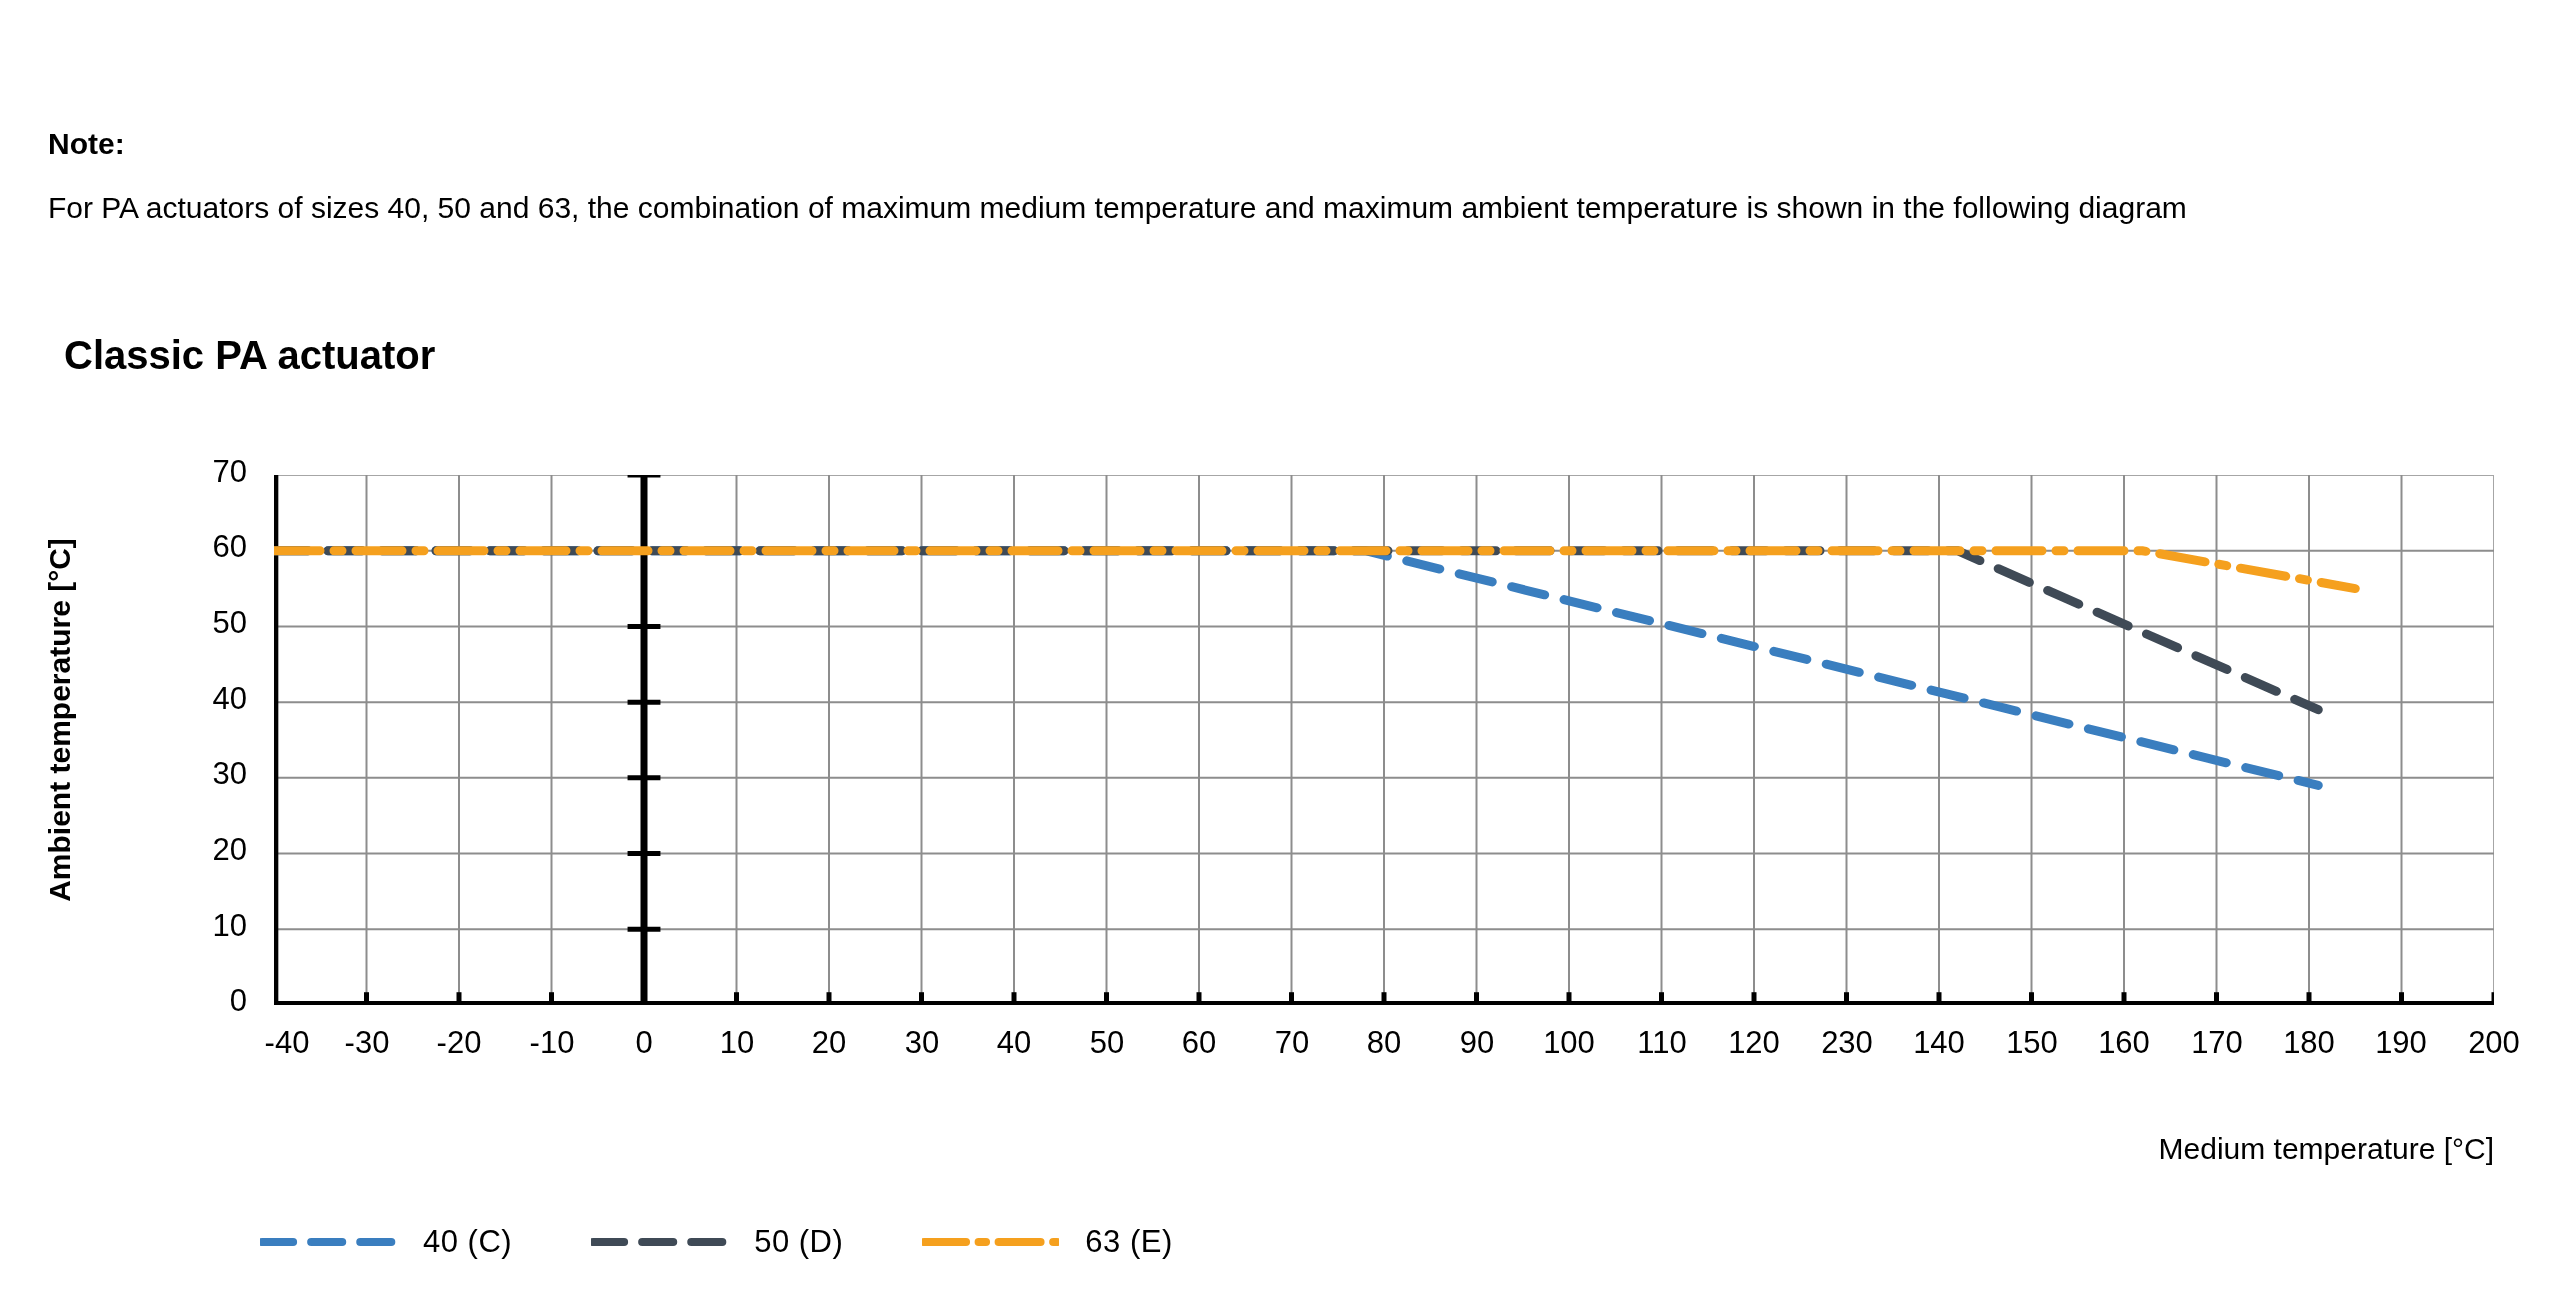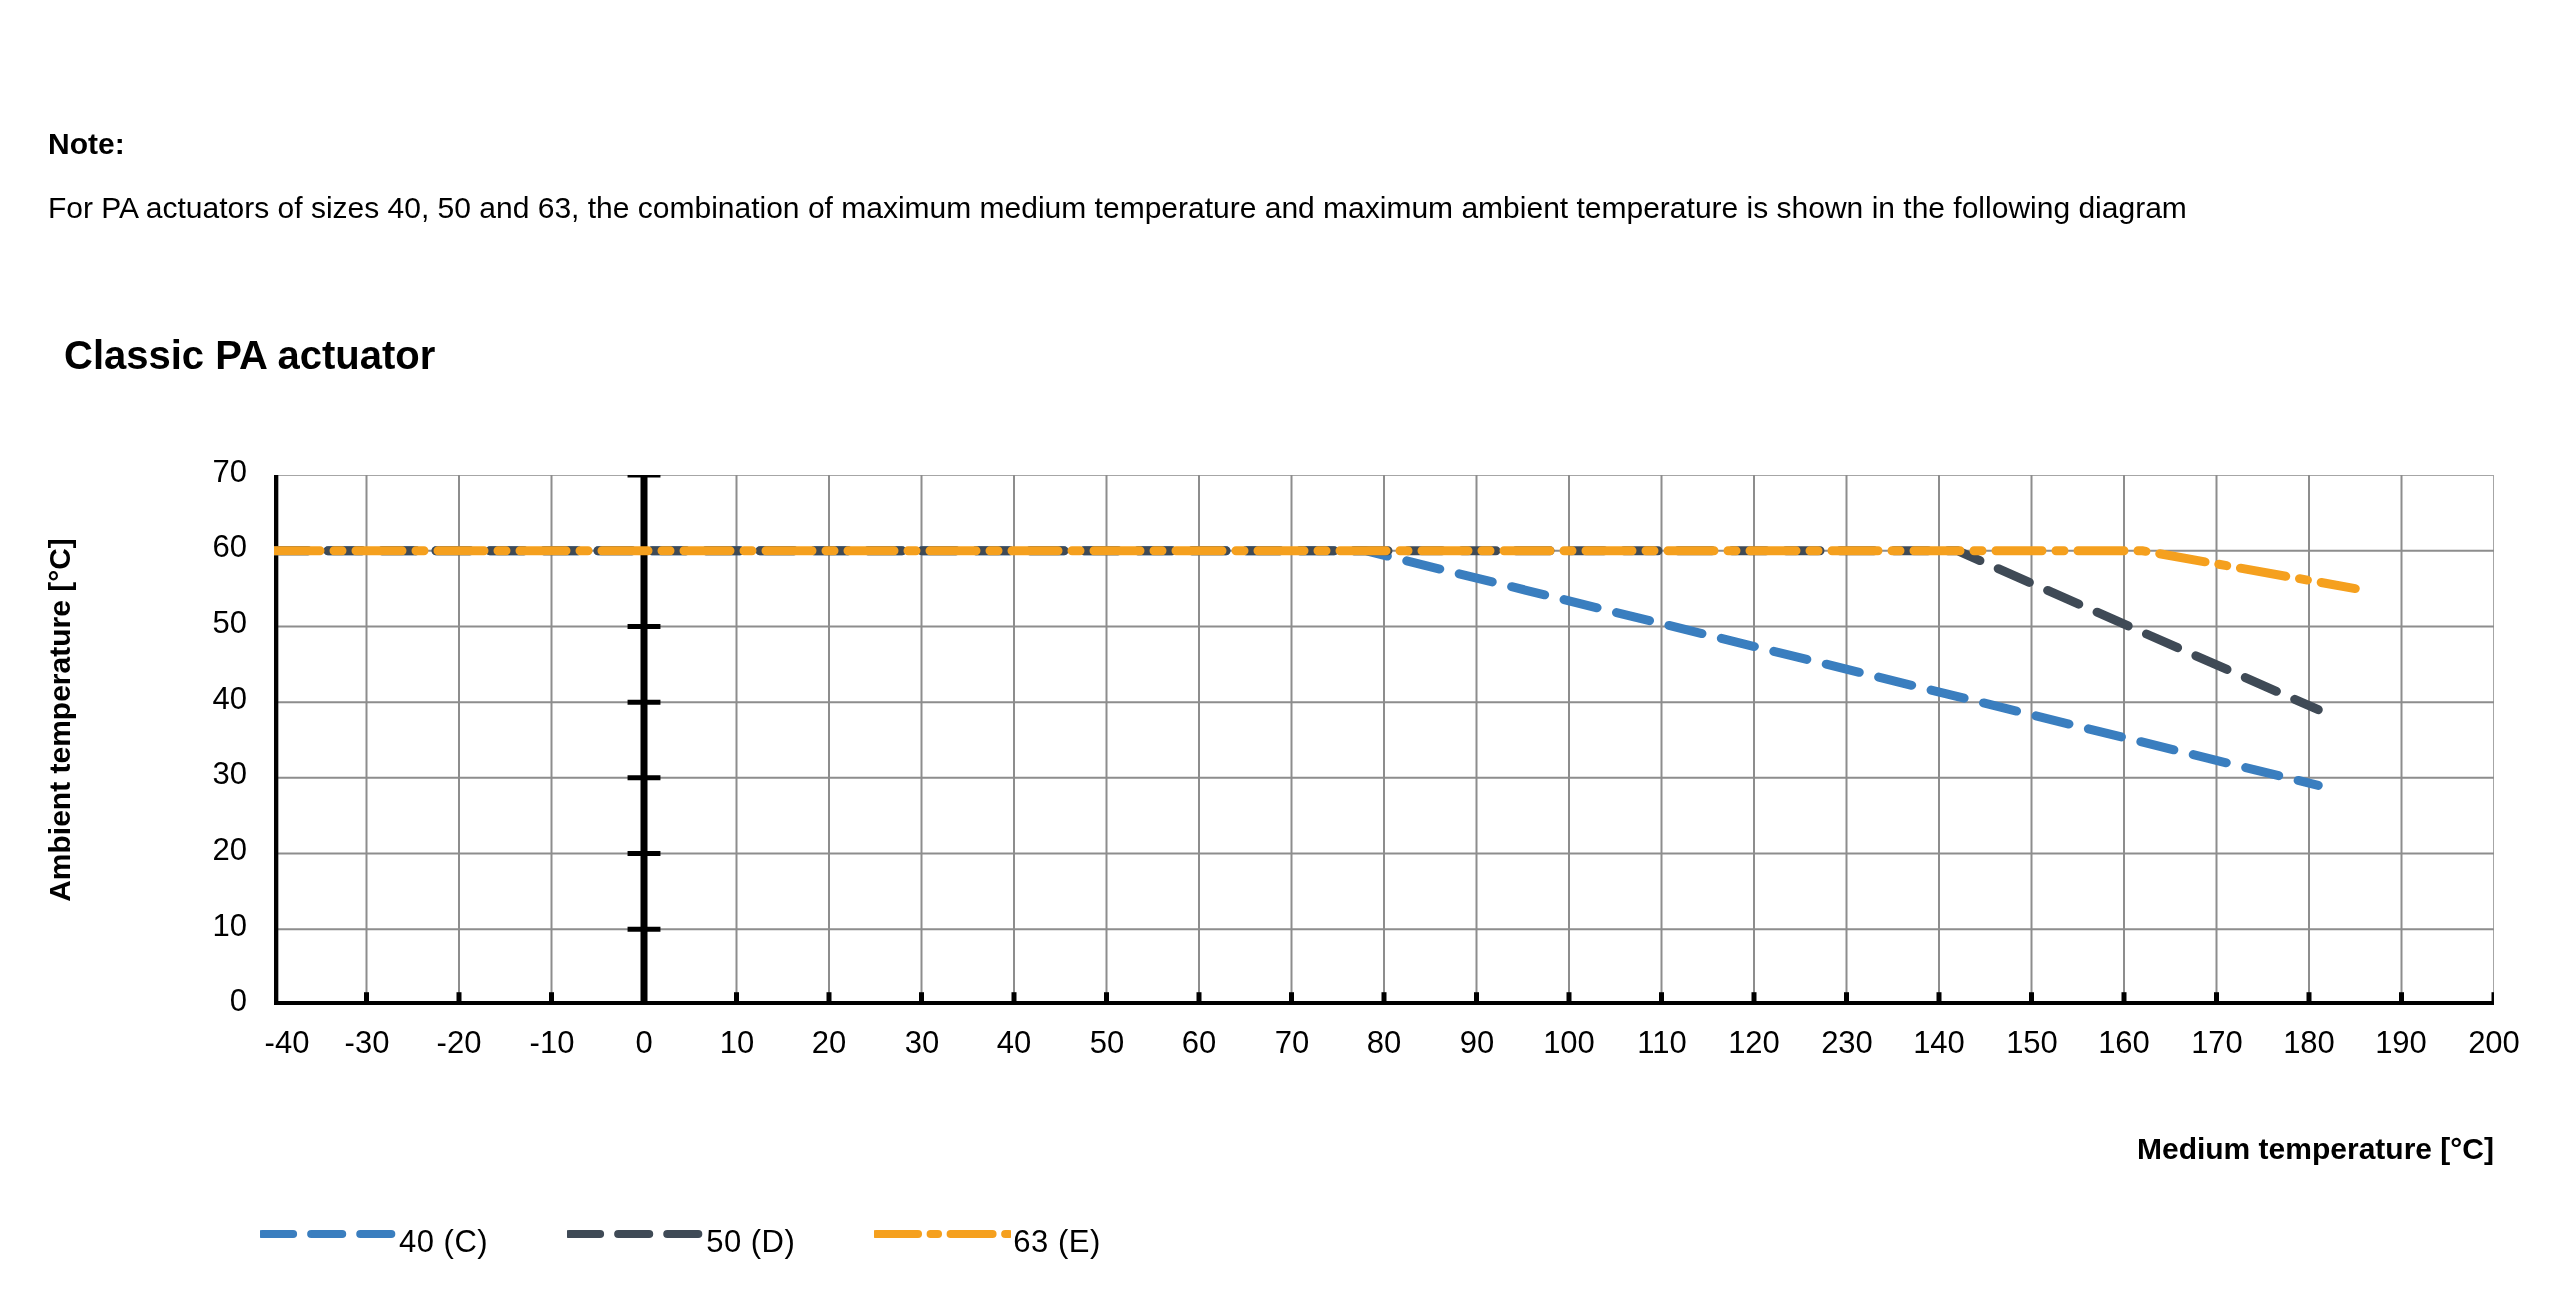--- a/index.html
+++ b/index.html
@@ -97,37 +97,37 @@
     text-align: center;
     font-size: 31px;
     font-weight: normal;
     top: 596px;
   }
   .xlabel {
     position: absolute;
     right: 82px;
     top: 703px;
     font-size: 30px;
-    font-weight: bold;
+    font-weight: normal;
     white-space: nowrap;
   }
 
   
   .legend {
     position: absolute;
     left: 260px;
     top: 795px;
     display: flex;
     align-items: center;
     gap: 79px;
   }
   .legend-item {
     display: flex;
-    align-items: flex-start;
-    gap: 2px;
+    align-items: center;
+    gap: 26px;
   }
   .legend-swatch { width: 137px; height: 20px; }
   .legend-text {
     font-size: 31px;
     white-space: nowrap;
     letter-spacing: 0.5px;
   }
 </style>
 </head>
 <body>

